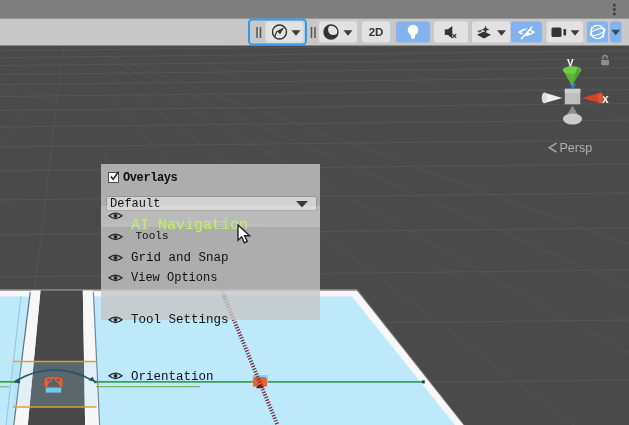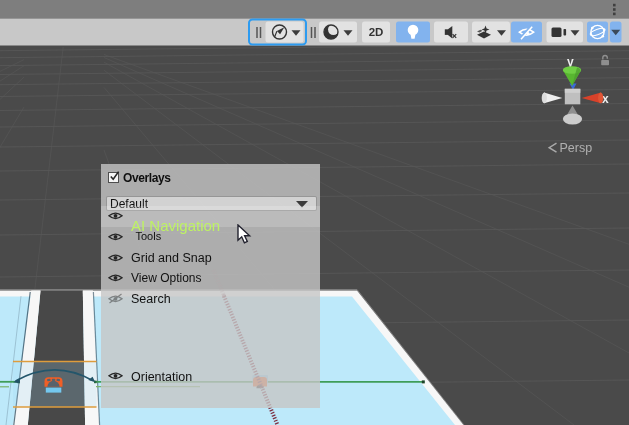--- a/index.html
+++ b/index.html
@@ -188,21 +188,21 @@
 <rect x="587" y="21.5" width="21" height="21" rx="2.5" fill="#82b3ee"></rect>
 <circle cx="597.5" cy="32" r="6.6" fill="none" stroke="#ffffff" stroke-width="1.4"></circle>
 <ellipse cx="597.5" cy="32" rx="7.6" ry="2.6" fill="none" stroke="#ffffff" stroke-width="1.1" transform="rotate(-20 597.5 32)"></ellipse>
 <circle cx="592.3" cy="28" r="1.3" fill="#ffffff"></circle>
 <circle cx="602.8" cy="36.2" r="1.3" fill="#ffffff"></circle>
 <circle cx="604.3" cy="29.8" r="1.2" fill="#ffffff"></circle>
 
 <rect x="610" y="21.5" width="11.5" height="21" rx="2.5" fill="#82b3ee"></rect>
 <polygon points="611.2,29.75 620.2,29.75 615.7,35.25" fill="#3b4a5a"></polygon>
 </svg>
-<div style="position:absolute;left:100.5px;top:163.5px;width:219.5px;height:244px;background:rgba(197,197,197,0.8);font-family:Liberation Sans, sans-serif;text-align:right;">
+<div style="position:absolute;left:100.5px;top:163.5px;width:219.5px;height:156px;background:rgba(197,197,197,0.8);font-family:Liberation Mono, monospace;text-align:right;">
 <div style="position:absolute;left:7.5px;top:8px;width:11px;height:11px;background:#f5f5f5;border:1px solid #4e4e4e;box-sizing:border-box;">
 <svg width="13" height="13" viewBox="0 0 13 13" style="position:absolute;left:0px;top:-3px">
           <path d="M1.8 6.5 L4.2 9.2 L9.6 1.6" fill="none" stroke="#262626" stroke-width="1.6"></path>
         </svg>
 </div>
 <div style="position:absolute;left:22.5px;top:7px;font-size:12px;font-weight:bold;color:#0f0f0f;letter-spacing:-0.4px;">Overlays</div>
 <div style="position:absolute;left:5px;top:32px;width:211.5px;height:15px;background:rgba(237,237,237,0.58);border:1px solid rgba(130,130,130,0.75);box-sizing:border-box;border-radius:2px;">
 <div style="position:absolute;left:3.5px;top:0.5px;font-size:12px;color:#111111;">Default</div>
 <svg width="12" height="7" viewBox="0 0 12 7" style="position:absolute;right:8px;top:4px;">
           <polygon points="0,0 12,0 6,6.5" fill="#3c3c3c"></polygon>
@@ -229,27 +229,26 @@
 </svg>
         <div style="position:absolute;left:30.5px;top:3.2px;font-size:12.5px;color:#111111;">Grid and Snap</div>
       </div>
 <div style="position:absolute;left:0;top:104.8px;width:219.5px;height:20.7px;">
         <svg width="15" height="12" viewBox="0 0 15 12" style="position:absolute;left:7px;top:4px;opacity:1.0">
 <path d="M1 5.8 Q7.5 0.4 14 5.8 Q7.5 11.2 1 5.8 Z" fill="none" stroke="#262626" stroke-width="1.4"></path>
 <circle cx="7.5" cy="5.8" r="1.9" fill="#262626"></circle>
 </svg>
         <div style="position:absolute;left:30.5px;top:3.2px;font-size:12px;color:#111111;">View Options</div>
       </div>
-<div style="position:absolute;left:0;top:125.5px;width:219.5px;height:20.7px;">
-        <svg width="15" height="12" viewBox="0 0 15 12" style="position:absolute;left:7px;top:4px;opacity:0.45">
-<path d="M1 5.8 Q7.5 0.4 14 5.8 Q7.5 11.2 1 5.8 Z" fill="none" stroke="#262626" stroke-width="1.4"></path>
-<circle cx="7.5" cy="5.8" r="1.9" fill="#262626"></circle>
-<line x1="1.5" y1="10" x2="13.5" y2="1" stroke="#262626" stroke-width="1.2"></line>
-        </svg>
-        <div style="position:absolute;left:30.5px;top:3.2px;font-size:12.5px;color:#111111;">Search</div>
+<div style="position:absolute;left:0;top:146.2px;width:219.5px;height:20.7px;">
+        <svg width="15" height="12" viewBox="0 0 15 12" style="position:absolute;left:7px;top:4px;opacity:1.0">
+<path d="M1 5.8 Q7.5 0.4 14 5.8 Q7.5 11.2 1 5.8 Z" fill="none" stroke="#262626" stroke-width="1.4"></path>
+<circle cx="7.5" cy="5.8" r="1.9" fill="#262626"></circle>
+</svg>
+        <div style="position:absolute;left:30.5px;top:3.2px;font-size:12.5px;color:#111111;">Tool Settings</div>
       </div>
 <div style="position:absolute;left:0;top:166.9px;width:219.5px;height:20.7px;margin-top:36px;">
         <svg width="15" height="12" viewBox="0 0 15 12" style="position:absolute;left:7px;top:4px;opacity:1.0">
 <path d="M1 5.8 Q7.5 0.4 14 5.8 Q7.5 11.2 1 5.8 Z" fill="none" stroke="#262626" stroke-width="1.4"></path>
 <circle cx="7.5" cy="5.8" r="1.9" fill="#262626"></circle>
 </svg>
         <div style="position:absolute;left:30.5px;top:3.2px;font-size:12.5px;color:#111111;">Orientation</div>
       </div>
 </div>
 <svg width="20" height="26" viewBox="0 0 20 26" style="position:absolute;left:237px;top:223.5px;">

